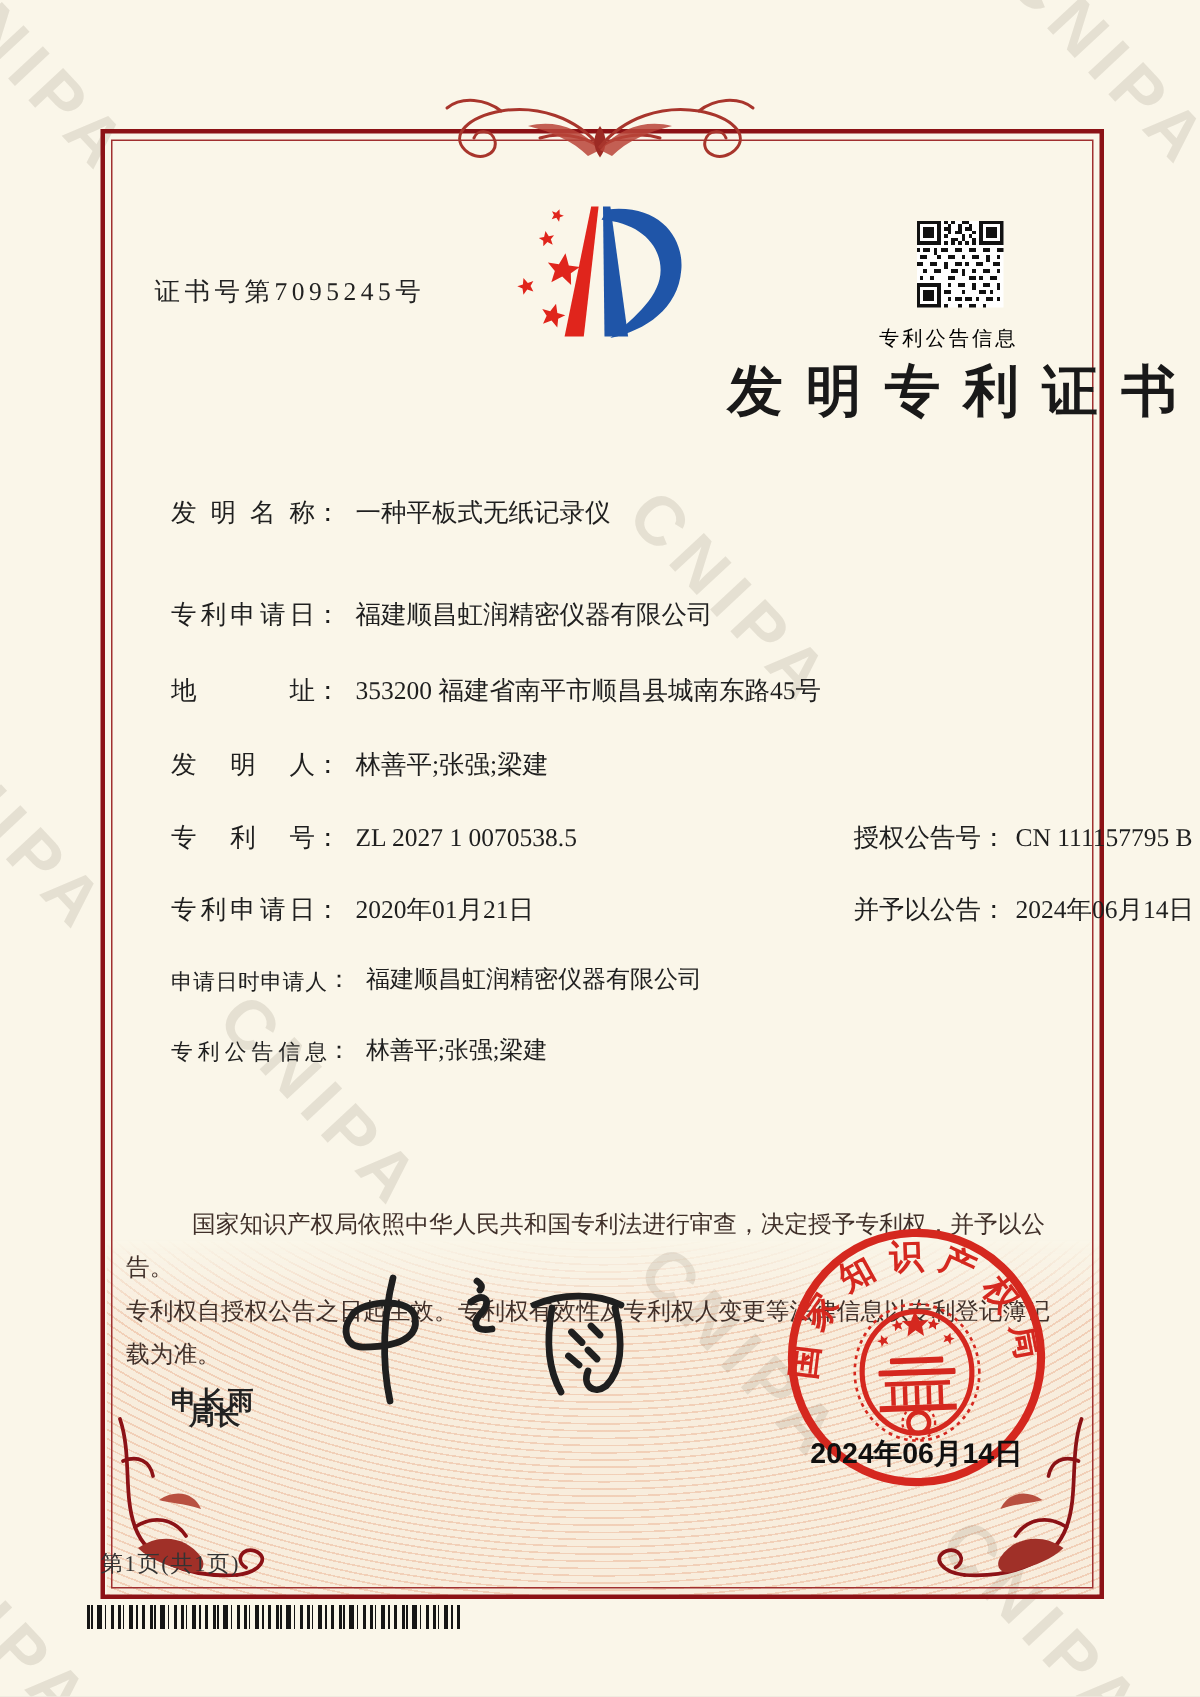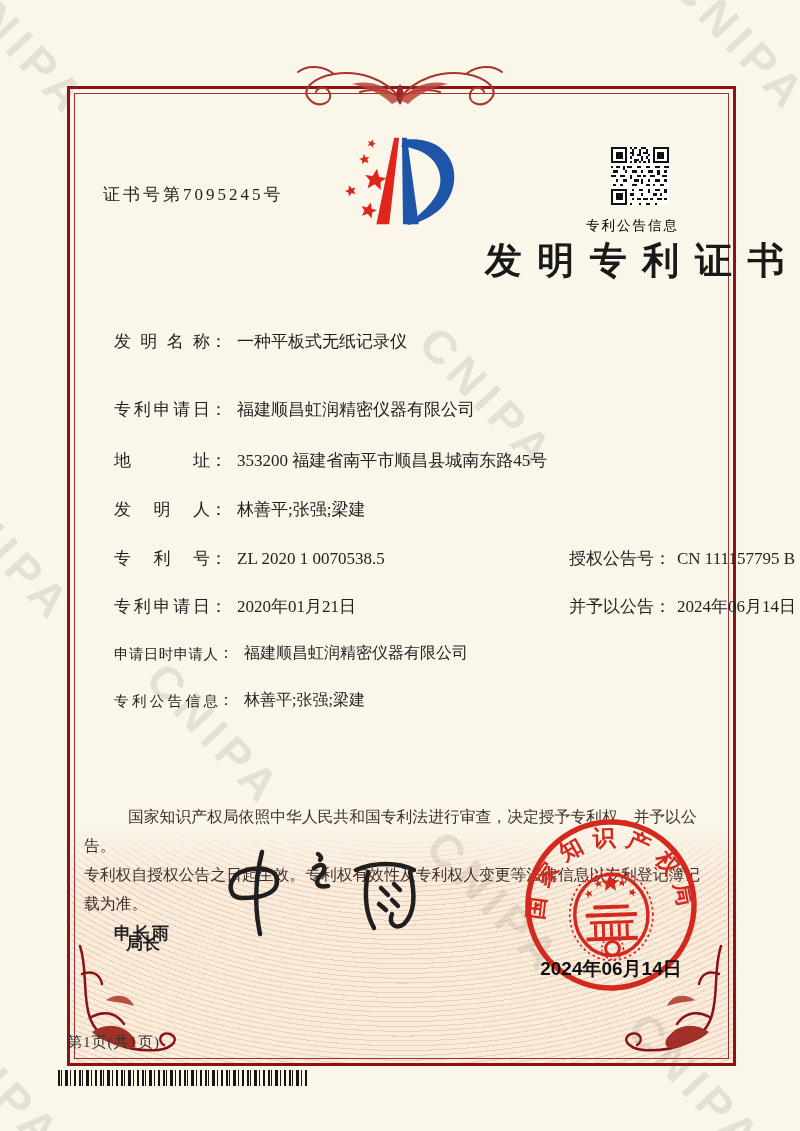--- a/index.html
+++ b/index.html
@@ -170,21 +170,21 @@
   <div class="row" style="top:398px">
     <span class="lbl">专利申请日</span><span>：</span><span class="val">福建顺昌虹润精密仪器有限公司</span>
   </div>
   <div class="row" style="top:449px">
     <span class="lbl">地址</span><span>：</span><span class="val">353200 福建省南平市顺昌县城南东路45号</span>
   </div>
   <div class="row" style="top:498px">
     <span class="lbl">发明人</span><span>：</span><span class="val">林善平;张强;梁建</span>
   </div>
   <div class="row" style="top:547px;right:64px">
-    <span class="lbl">专利号</span><span>：</span><span class="val">ZL 2020 1 0070538.5</span>
+    <span class="lbl">专利号</span><span>：</span><span class="val">ZL 2027 1 0070538.5</span>
     <span class="col2">
       <span>授权公告号</span><span>：</span><span class="val">CN 111157795 B</span>
     </span>
   </div>
   <div class="row" style="top:595px;right:64px">
     <span class="lbl">专利申请日</span><span>：</span><span class="val">2020年01月21日</span>
     <span class="col2">
       <span>并予以公告</span><span>：</span><span class="val">2024年06月14日</span>
     </span>
   </div>

